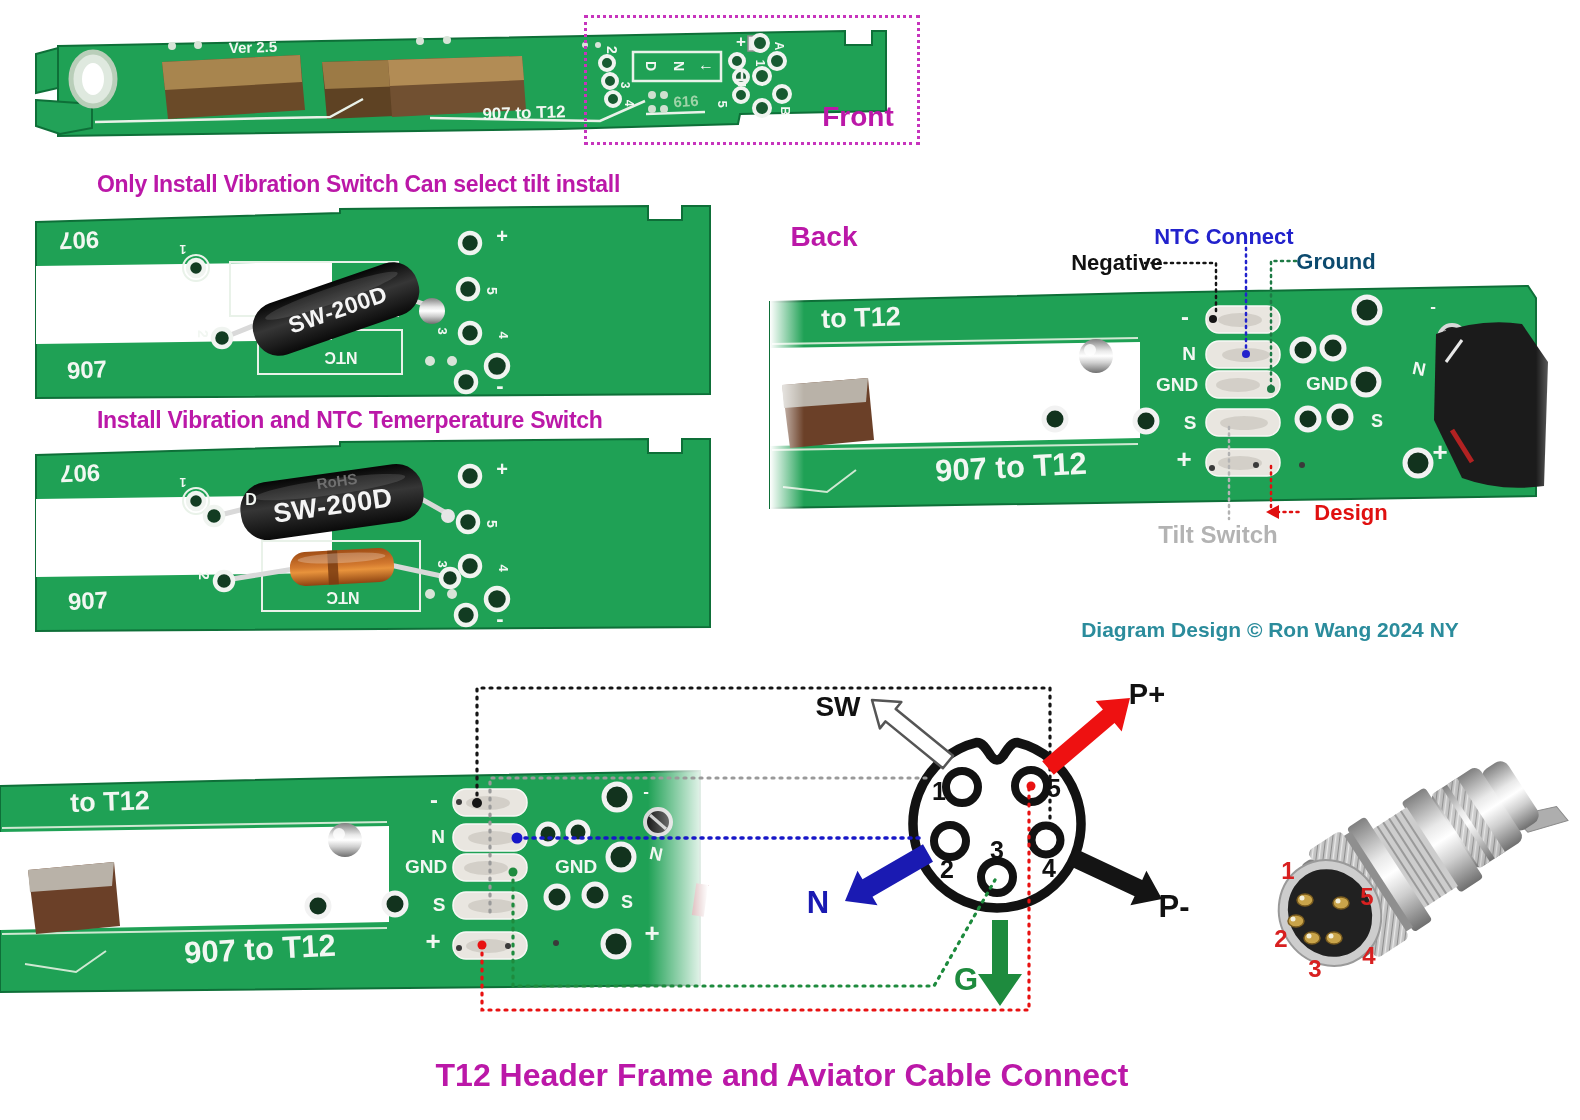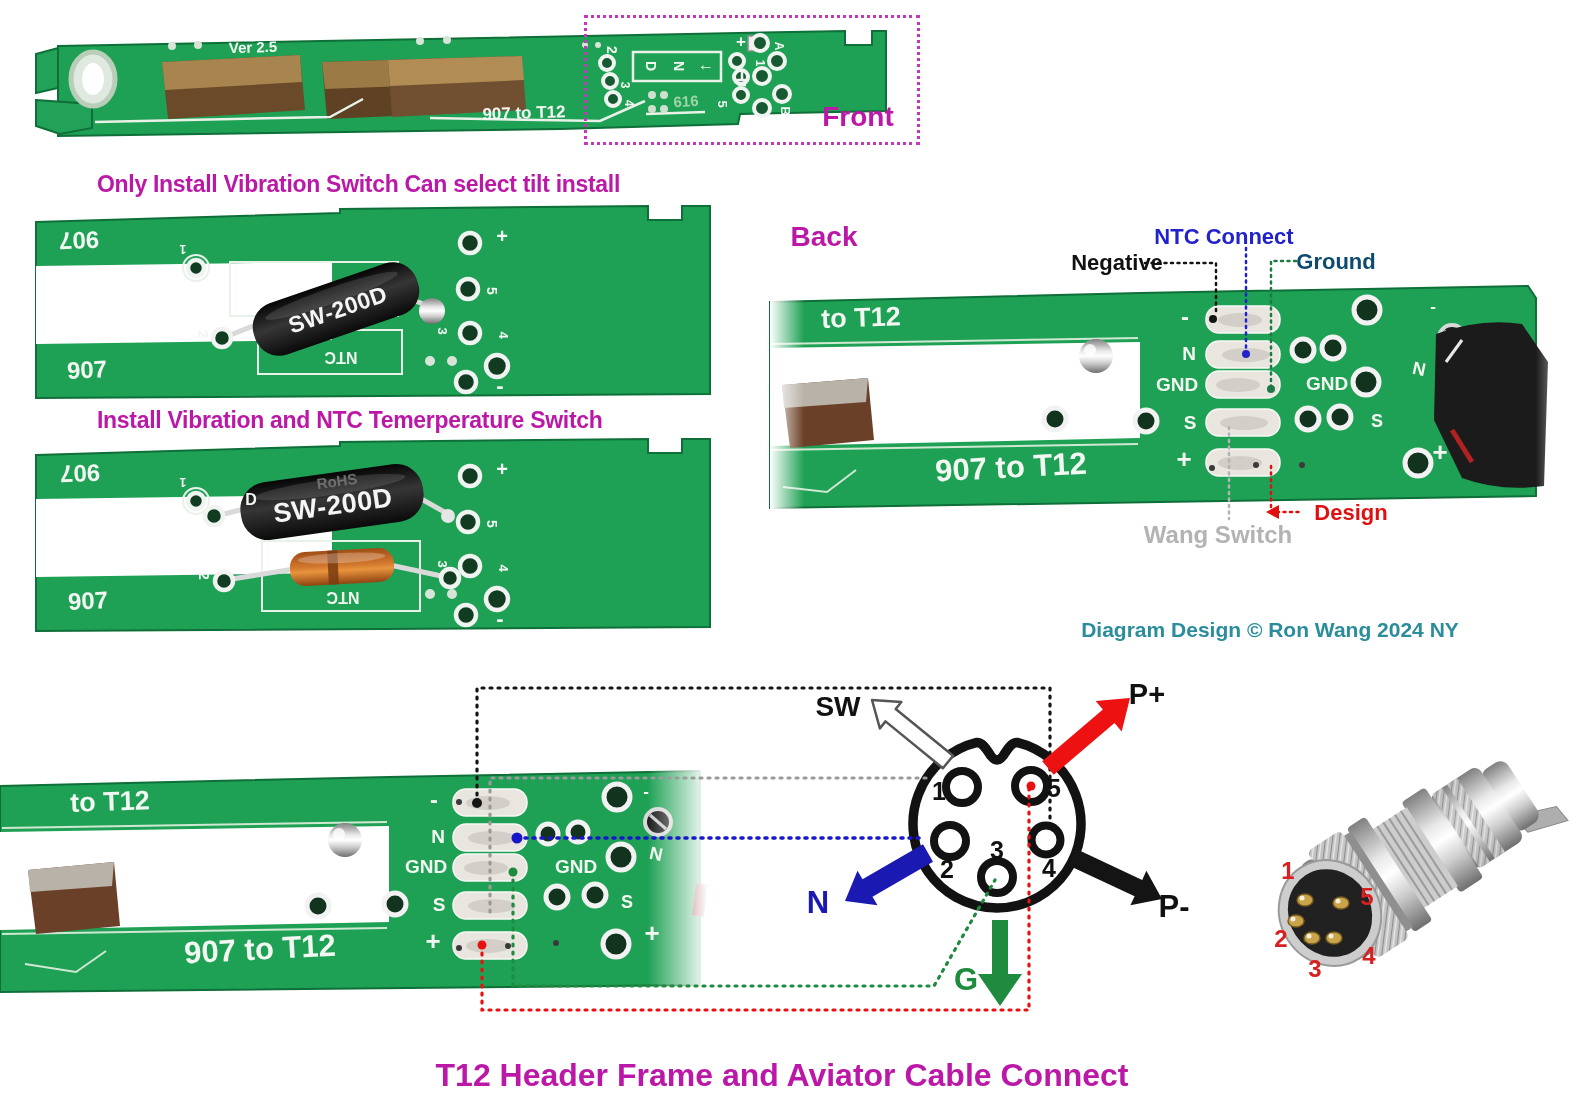--- a/index.html
+++ b/index.html
@@ -381,21 +381,21 @@
 <div class="lbl-l mag" style="left:97px;top:409px;font-size:23px;">Install Vibration and NTC Temerperature Switch</div>
 <div class="lbl mag" style="left:858px;top:117px;font-size:28px;">Front</div>
 <div class="lbl mag" style="left:824px;top:237px;font-size:28px;">Back</div>
 <div class="lbl" style="left:1270px;top:629px;font-size:21px;color:#2b8c9c;">Diagram Design © Ron Wang 2024 NY</div>
 <div class="lbl mag" style="left:782px;top:1075px;font-size:32px;">T12 Header Frame and Aviator Cable Connect</div>
 
 <div class="lbl" style="left:1224px;top:237px;font-size:22px;color:#2222cc;">NTC Connect</div>
 <div class="lbl" style="left:1093px;top:263px;font-size:22px;color:#111;margin-left:24px;">Negative</div>
 <div class="lbl" style="left:1336px;top:262px;font-size:22px;color:#0c4a6e;">Ground</div>
 <div class="lbl" style="left:1351px;top:513px;font-size:22px;color:#e01010;">Design</div>
-<div class="lbl" style="left:1218px;top:535px;font-size:24px;color:#b3b3b3;">Wang Switch</div>
+<div class="lbl" style="left:1218px;top:535px;font-size:24px;color:#b3b3b3;">Tilt Switch</div>
 
 <div class="lbl" style="left:838px;top:707px;font-size:28px;color:#111;">SW</div>
 <div class="lbl" style="left:1147px;top:694px;font-size:29px;color:#111;">P+</div>
 <div class="lbl" style="left:818px;top:902px;font-size:31px;color:#1a1ab2;">N</div>
 <div class="lbl" style="left:1174px;top:906px;font-size:31px;color:#111;">P-</div>
 <div class="lbl" style="left:966px;top:979px;font-size:31px;color:#1e8b3e;">G</div>
 <div class="lbl" style="left:939px;top:791px;font-size:25px;color:#111;">1</div>
 <div class="lbl" style="left:1054px;top:788px;font-size:25px;color:#111;">5</div>
 <div class="lbl" style="left:947px;top:869px;font-size:25px;color:#111;">2</div>
 <div class="lbl" style="left:1049px;top:868px;font-size:25px;color:#111;">4</div>

